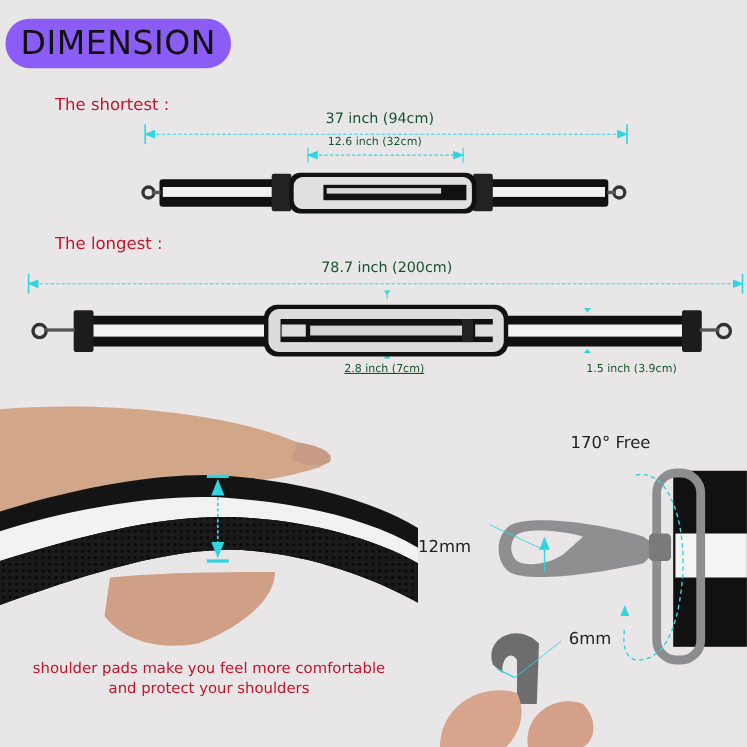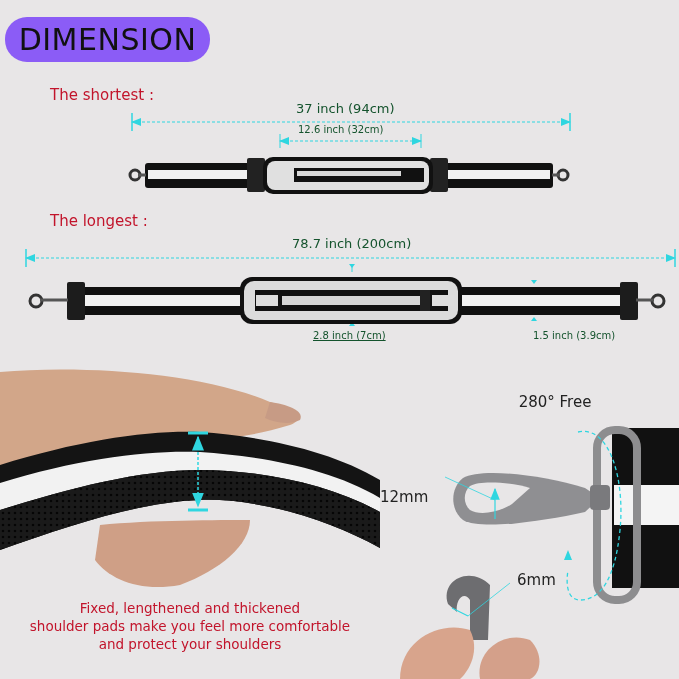--- a/index.html
+++ b/index.html
@@ -135,22 +135,21 @@
 <div class="abs section-label" style="left:10px; top:86px;">The shortest :</div>
 <div class="abs dim-text" style="left:296px; top:101px;">37 inch (94cm)</div>
 <div class="abs dim-text small" style="left:298px; top:124px;">12.6 inch (32cm)</div>
 
 <div class="abs section-label" style="left:10px; top:212px;">The longest :</div>
 <div class="abs dim-text" style="left:292px; top:236px;">78.7 inch (200cm)</div>
 <div class="abs dim-text small" style="left:313px; top:330px;text-decoration:underline;">2.8 inch (7cm)</div>
 <div class="abs dim-text small" style="left:521px; top:330px;margin-left:12px;">1.5 inch (3.9cm)</div>
 
 <div class="abs hw-label" style="left:480px; top:393px; width:150px;">
-  <div>280° Free</div>
+  <div>170° Free</div>
 </div>
 <div class="abs hw-label" style="left:380px; top:458px;margin-top:30px;">12mm</div>
 <div class="abs hw-label" style="left:517px; top:571px;">6mm</div>
 
 <div class="abs caption">
-  <div>Fixed, lengthened and thickened</div>
   <div>shoulder pads make you feel more comfortable</div>
   <div>and protect your shoulders</div>
 </div>
 
 </body></html>

